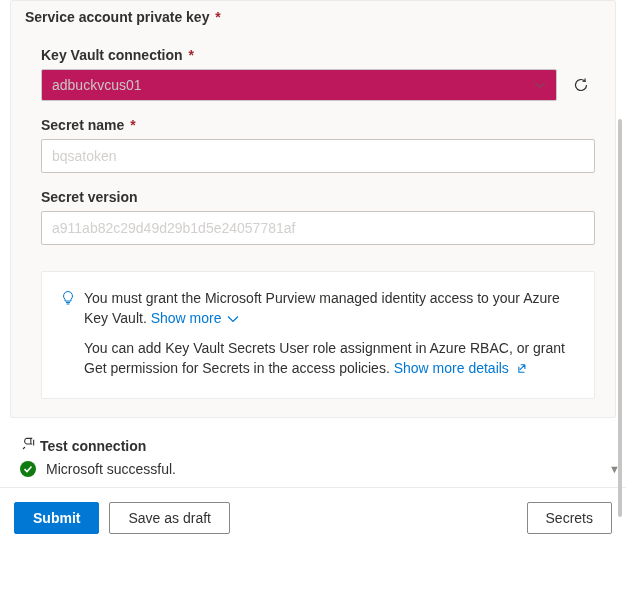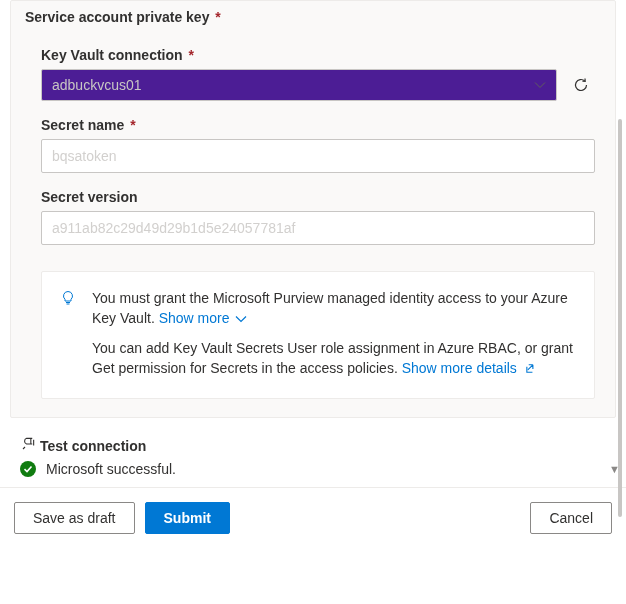--- a/index.html
+++ b/index.html
@@ -51,21 +51,21 @@
     height: 32px;
     display: flex;
     align-items: center;
     padding: 0 10px;
     cursor: pointer;
   }
   .select.disabled, .input.disabled {
     border-color: #c8c6c4;
     color: #c8c6c4;
     cursor: default;
-    background: #4c1d95;
+    background: #be185d;
   }
   .select .value { flex: 1; font-size: 14px; }
   .select .value.ph { color: #c8c6c4; }
   .chevron {
     width: 12px; height: 12px;
     display: inline-flex; align-items: center; justify-content: center;
   }
   .chevron svg { width: 12px; height: 12px; }
   .refresh-btn {
     margin-left: 10px;
@@ -86,21 +86,21 @@
     color: #323130;
   }
   .input::placeholder { color: #d2d0ce; }
   .info-box {
     background: #fff;
     border: 1px solid #edebe9;
     border-radius: 2px;
     margin: 26px 0 0 0;
     padding: 16px 18px 18px 18px;
     display: flex;
-    gap: 16px;
+    gap: 8px;
   }
   .info-icon { flex-shrink: 0; width: 16px; height: 16px; margin-top: 2px; }
   .info-icon svg { width: 16px; height: 16px; }
   .info-text { font-size: 14px; line-height: 20px; color: #323130; }
   .info-text p { margin: 0 0 10px 0; }
   .info-text p:last-child { margin-bottom: 0; }
   .link { color: #0078d4; cursor: pointer; }
   .link .chevron { margin-left: 2px; vertical-align: middle; }
   .link .ext-icon { margin-left: 4px; vertical-align: -2px; }
   .ext-icon svg { width: 13px; height: 13px; }
@@ -274,17 +274,17 @@
   <span class="check-icon">
     <svg viewBox="0 0 10 10">
         <path d="M1.5 5.2 L4 7.5 L8.5 2.5" stroke="#fff" stroke-width="1.6" fill="none"></path>
       </svg>
   </span>
   <span>Microsoft successful.</span>
   <span class="scroll-arrow" style="position:static;margin-left:auto;margin-right:6px;">▼</span>
 </div>
 
 <div class="footer">
+  <button class="btn primary">Submit</button>
   <button class="btn">Save as draft</button>
-  <button class="btn primary">Submit</button>
   <span class="spacer"></span>
-  <button class="btn">Cancel</button>
+  <button class="btn">Secrets</button>
 </div>
 
 </body></html>

